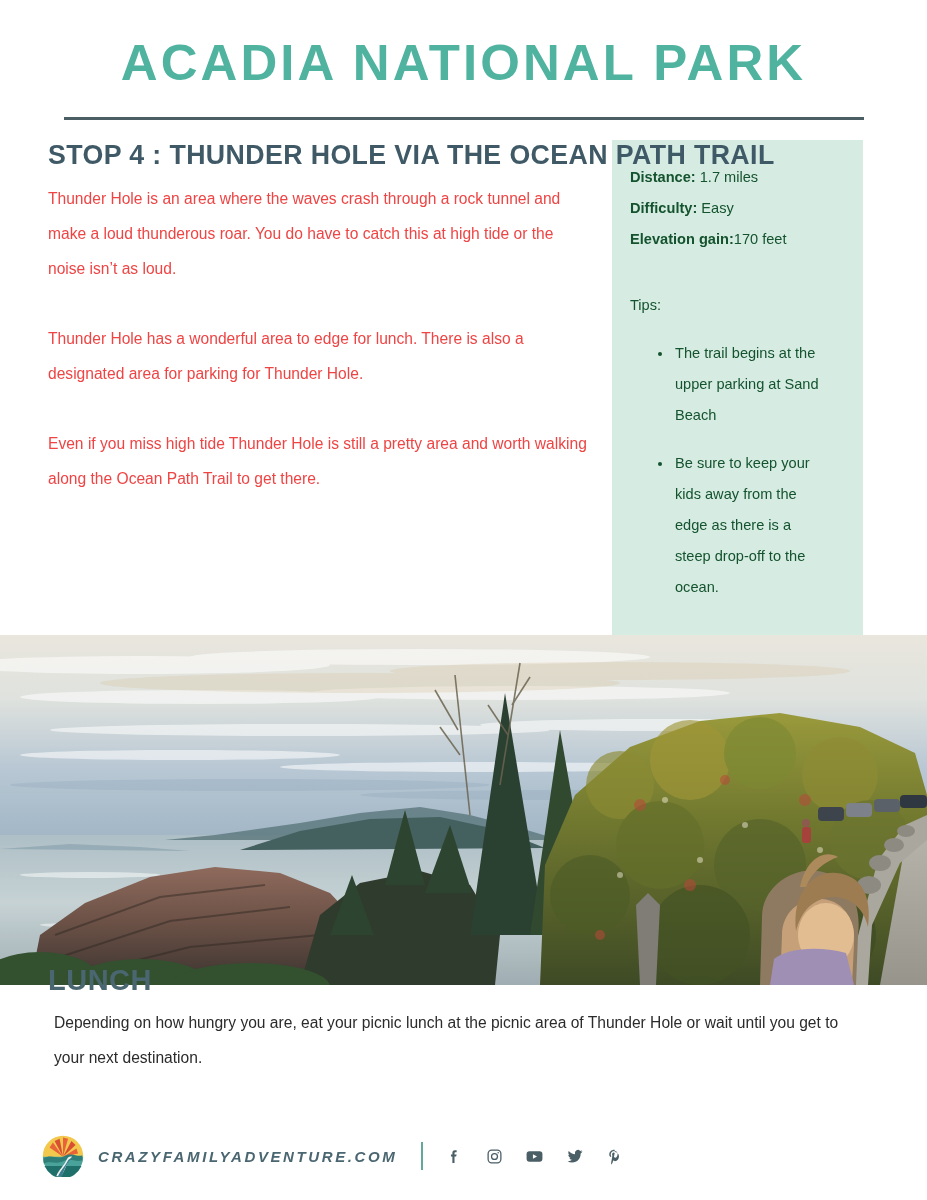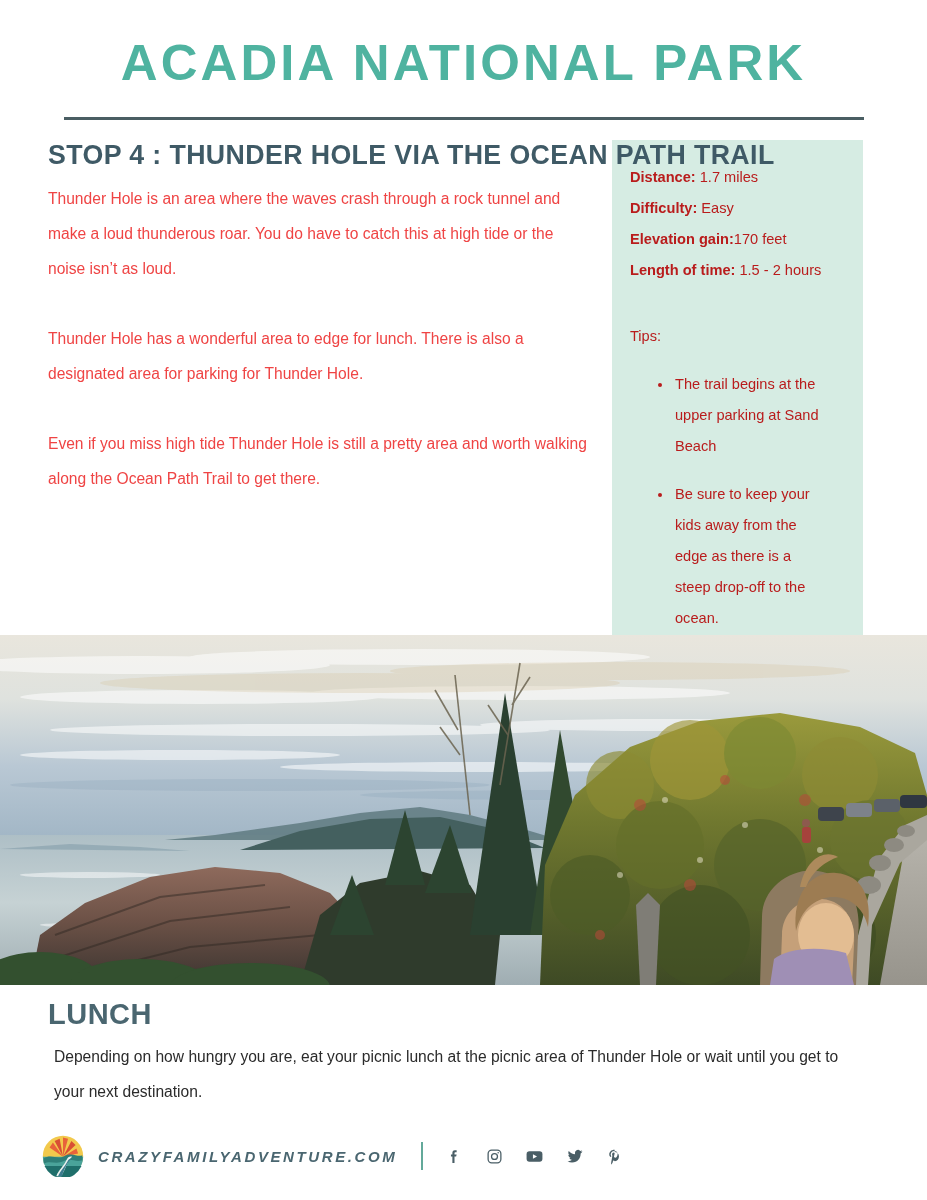--- a/index.html
+++ b/index.html
@@ -71,21 +71,21 @@
   }
   .body-text p { margin: 0; }
   .gap-para { height: 35px; }
 
   
   .sidebar {
     width: 251px;
     margin-left: 12px;
     background: #D6ECE3;
     padding: 22px 20px 26px 18px;
-    color: #b91c1c;
+    color: #14532d;
     font-size: 14.6px;
     line-height: 31px;
     min-height: 476px;
   }
   .sidebar .fact { white-space: nowrap; }
   .sidebar .fact.wrap { white-space: normal; }
   .sidebar b { font-weight: bold; }
   .tips-title { font-weight: normal; margin-top: 35px; }
   .tips-list {
     list-style: disc;
@@ -102,21 +102,21 @@
     width: 927px;
     height: 350px;
     overflow: hidden;
   }
   .photo svg { display: block; width: 927px; height: 350px; }
 
   
   .lunch-block {
     position: absolute;
     left: 0;
-    top: 1000px;
+    top: 966px;
     width: 927px;
     padding-left: 48px;
   }
   .lunch-heading {
     font-family: "Liberation Sans Narrow", "Liberation Sans", sans-serif;
     font-size: 29px;
     font-weight: bold;
     letter-spacing: 0.5px;
     color: #4a6670;
     line-height: 1;
@@ -197,23 +197,20 @@
 
     <aside class="sidebar">
       <div class="fact">
         <b>Distance:</b><span> 1.7 miles</span>
       </div>
       <div class="fact">
         <b>Difficulty:</b><span> Easy</span>
       </div>
       <div class="fact">
         <b>Elevation gain:</b><span>170 feet</span>
-      </div>
-      <div class="fact wrap">
-        <b>Length of time:</b><span> 1.5 - 2 hours</span>
       </div>
 
       <div class="tips-title">Tips:</div>
       <ul class="tips-list">
         <li>The trail begins at the upper parking at Sand Beach</li>
         <li>Be sure to keep your kids away from the edge as there is a steep drop-off to the ocean.</li>
       </ul>
     </aside>
   </div>
 

